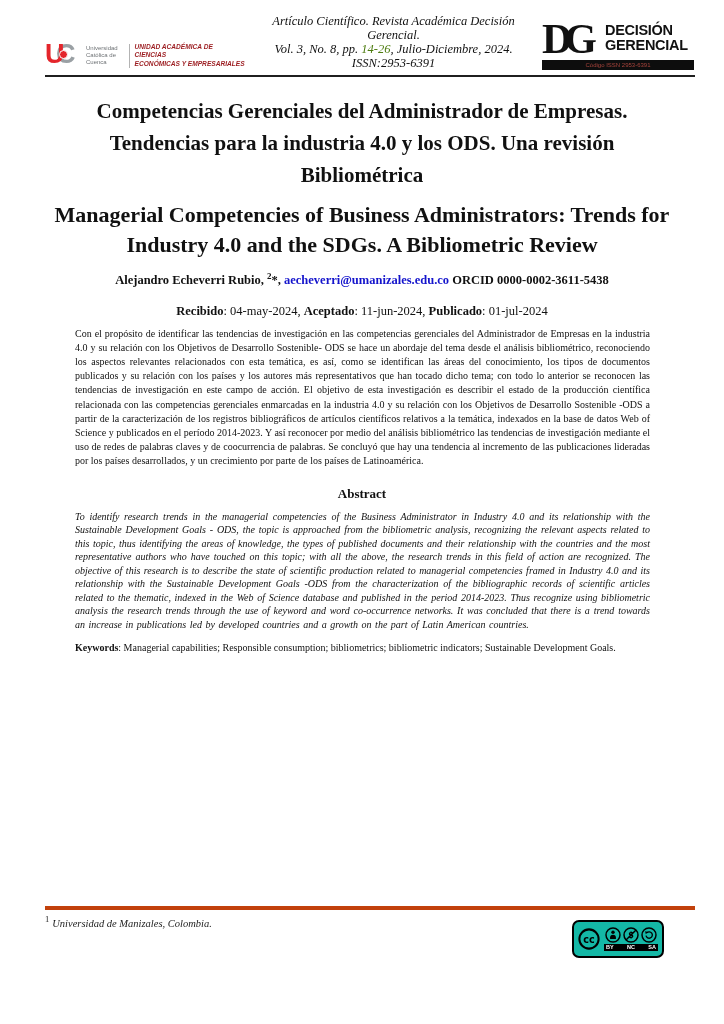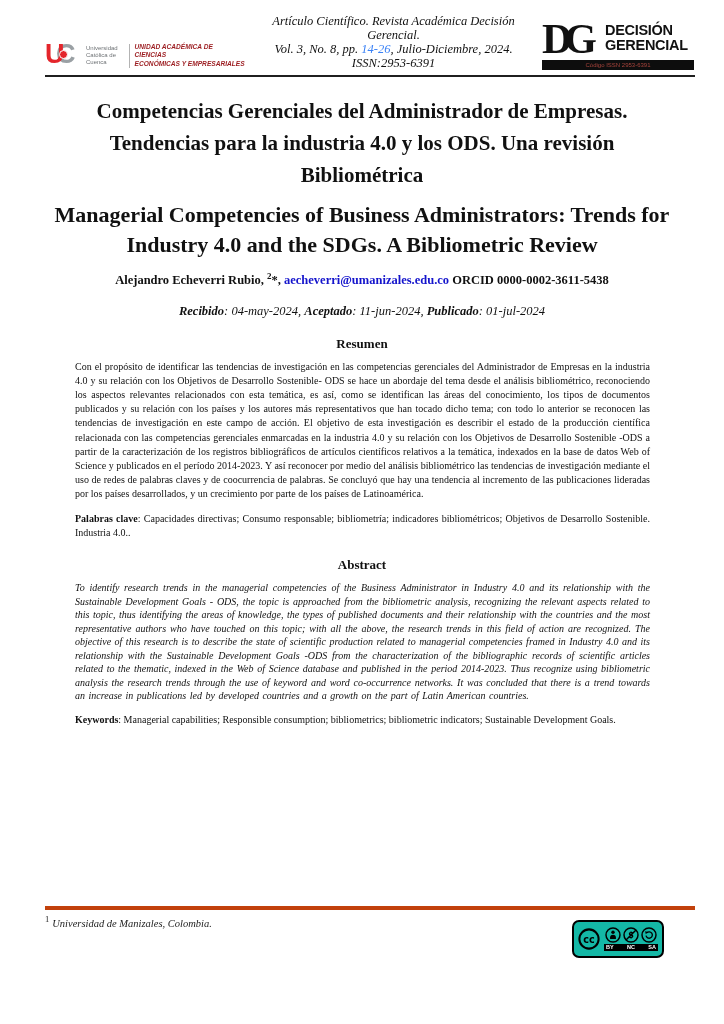--- a/index.html
+++ b/index.html
@@ -11,34 +11,34 @@
   .header{display:flex;justify-content:space-between;align-items:flex-start;padding:10px 30px 0 45px;}
   .uc-logo{display:flex;align-items:center;gap:5px;margin-top:32px;width:200px;flex:0 0 auto;}
   .uc-mark{position:relative;width:36px;height:27px;flex:0 0 auto;}
   .uc-c{position:absolute;left:11px;top:-3px;font-family:"Liberation Sans",sans-serif;font-weight:bold;font-size:27px;color:#9aa0a4;}
   .uc-u{position:absolute;left:0;top:-3px;font-family:"Liberation Sans",sans-serif;font-weight:bold;font-size:27px;color:#e4252b;}
   .uc-dot{position:absolute;left:14px;top:8px;width:7px;height:7px;border-radius:50%;background:#e4252b;border:1px solid #fff;}
   .uc-name{font-family:"Liberation Sans",sans-serif;font-size:6px;line-height:7px;color:#6f7376;width:38px;}
   .uc-divider{width:1px;height:24px;background:#b3b3b3;}
   .uc-unit{font-family:"Liberation Sans",sans-serif;font-style:italic;font-weight:bold;font-size:6.6px;line-height:8.5px;color:#9b1b1f;}
   .head-center{flex:1;text-align:center;font-style:italic;font-size:12.5px;line-height:14px;padding-top:4px;}
-  .pages-red{color:#3b82f6;}
+  .pages-red{color:#4d7c0f;}
   .dg-logo{width:152px;flex:0 0 auto;margin-top:11px;}
   .dg-top{display:flex;align-items:flex-start;}
   .dg-initials{font-weight:bold;font-size:42px;line-height:36px;letter-spacing:-8px;padding-right:8px;}
   .dg-name{margin-left:8px;font-family:"Liberation Sans",sans-serif;font-weight:bold;font-size:14.5px;line-height:15px;letter-spacing:-0.3px;margin-top:2px;}
   .dg-bar{margin-top:3px;background:#0d0d0d;color:#a8443c;font-family:"Liberation Sans",sans-serif;font-size:6px;text-align:center;padding:2px 0;}
   .main-rule{border:none;border-top:2px solid #1f1f1f;margin:5px 29px 0 45px;}
   
   .title-es{margin:18px 58px 0;text-align:center;font-size:21px;line-height:32px;font-weight:bold;}
   .title-en{margin:9px 46px 0;text-align:center;font-size:22px;line-height:30px;font-weight:bold;}
   .authors{margin-top:9px;text-align:center;font-size:12.5px;line-height:15.5px;font-weight:bold;}
   .author-line sup{font-size:9px;}
   .email{color:#1414cc;text-decoration:none;font-weight:bold;}
-  .dates{margin-top:15px;text-align:center;font-size:12.5px;font-style:italic;}
+  .dates{margin-top:15px;text-align:center;font-size:12.5px;}
   .dates .dlabel{font-weight:bold;}
   
   .section-heading{margin-top:17px;text-align:center;font-weight:bold;font-size:13px;}
   .body-text{margin:8px 74px 0 75px;text-align:justify;font-size:10px;line-height:14.2px;}
   .abstract-text{font-style:italic;line-height:13.5px;word-spacing:1px;}
   .kw{margin-top:10px;}
   .kw-label{font-weight:bold;}
   
   .footer{position:absolute;left:45px;right:29px;top:906px;border-top:4px solid #c2410c;padding-top:3px;}
   .footnote{font-style:italic;font-size:10.5px;line-height:12.5px;color:#1c1c1c;}
@@ -98,25 +98,21 @@
   <div class="authors">
     <div class="author-line">
       <span>Alejandro Echeverri Rubio, </span><sup>2</sup><span>*, </span><a class="email" href="#">aecheverri@umanizales.edu.co</a><span> ORCID 0000-0002-3611-5438</span>
     </div>
   </div>
 
   <div class="dates">
     <span class="dlabel">Recibido</span><span>: 04-may-2024, </span><span class="dlabel">Aceptado</span><span>: 11-jun-2024, </span><span class="dlabel">Publicado</span><span>: 01-jul-2024</span>
   </div>
 
-  <div class="section-heading">Resumen</div>
   <p class="body-text">Con el propósito de identificar las tendencias de investigación en las competencias gerenciales del Administrador de Empresas en la industria 4.0 y su relación con los Objetivos de Desarrollo Sostenible- ODS se hace un abordaje del tema desde el análisis bibliométrico, reconociendo los aspectos relevantes relacionados con esta temática, es así, como se identifican las áreas del conocimiento, los tipos de documentos publicados y su relación con los países y los autores más representativos que han tocado dicho tema; con todo lo anterior se reconocen las tendencias de investigación en este campo de acción. El objetivo de esta investigación es describir el estado de la producción científica relacionada con las competencias gerenciales enmarcadas en la industria 4.0 y su relación con los Objetivos de Desarrollo Sostenible -ODS a partir de la caracterización de los registros bibliográficos de artículos científicos relativos a la temática, indexados en la base de datos Web of Science y publicados en el período 2014-2023. Y así reconocer por medio del análisis bibliométrico las tendencias de investigación mediante el uso de redes de palabras claves y de coocurrencia de palabras. Se concluyó que hay una tendencia al incremento de las publicaciones lideradas por los países desarrollados, y un crecimiento por parte de los países de Latinoamérica.</p>
-  <p class="body-text kw">
-    <span class="kw-label">Palabras clave</span><span>: Capacidades directivas; Consumo responsable; bibliometría; indicadores bibliométricos; Objetivos de Desarrollo Sostenible. Industria 4.0..</span>
-  </p>
 
   <div class="section-heading">Abstract</div>
   <p class="body-text abstract-text">To identify research trends in the managerial competencies of the Business Administrator in Industry 4.0 and its relationship with the Sustainable Development Goals - ODS, the topic is approached from the bibliometric analysis, recognizing the relevant aspects related to this topic, thus identifying the areas of knowledge, the types of published documents and their relationship with the countries and the most representative authors who have touched on this topic; with all the above, the research trends in this field of action are recognized.  The objective of this research is to describe the state of scientific production related to managerial competencies framed in Industry 4.0 and its relationship with the Sustainable Development Goals -ODS from the characterization of the bibliographic records of scientific articles related to the thematic, indexed in the Web of Science database and published in the period 2014-2023. Thus recognize using bibliometric analysis the research trends through the use of keyword and word co-occurrence networks.  It was concluded that there is a trend towards an increase in publications led by developed countries and a growth on the part of Latin American countries.</p>
   <p class="body-text kw">
     <span class="kw-label">Keywords</span><span>: Managerial capabilities; Responsible consumption; bibliometrics; bibliometric indicators; Sustainable Development Goals.</span>
   </p>
 
   <div class="footer">
     <div class="footnote"><sup>1</sup><span>Universidad de Manizales, Colombia.</span></div>
   </div>

